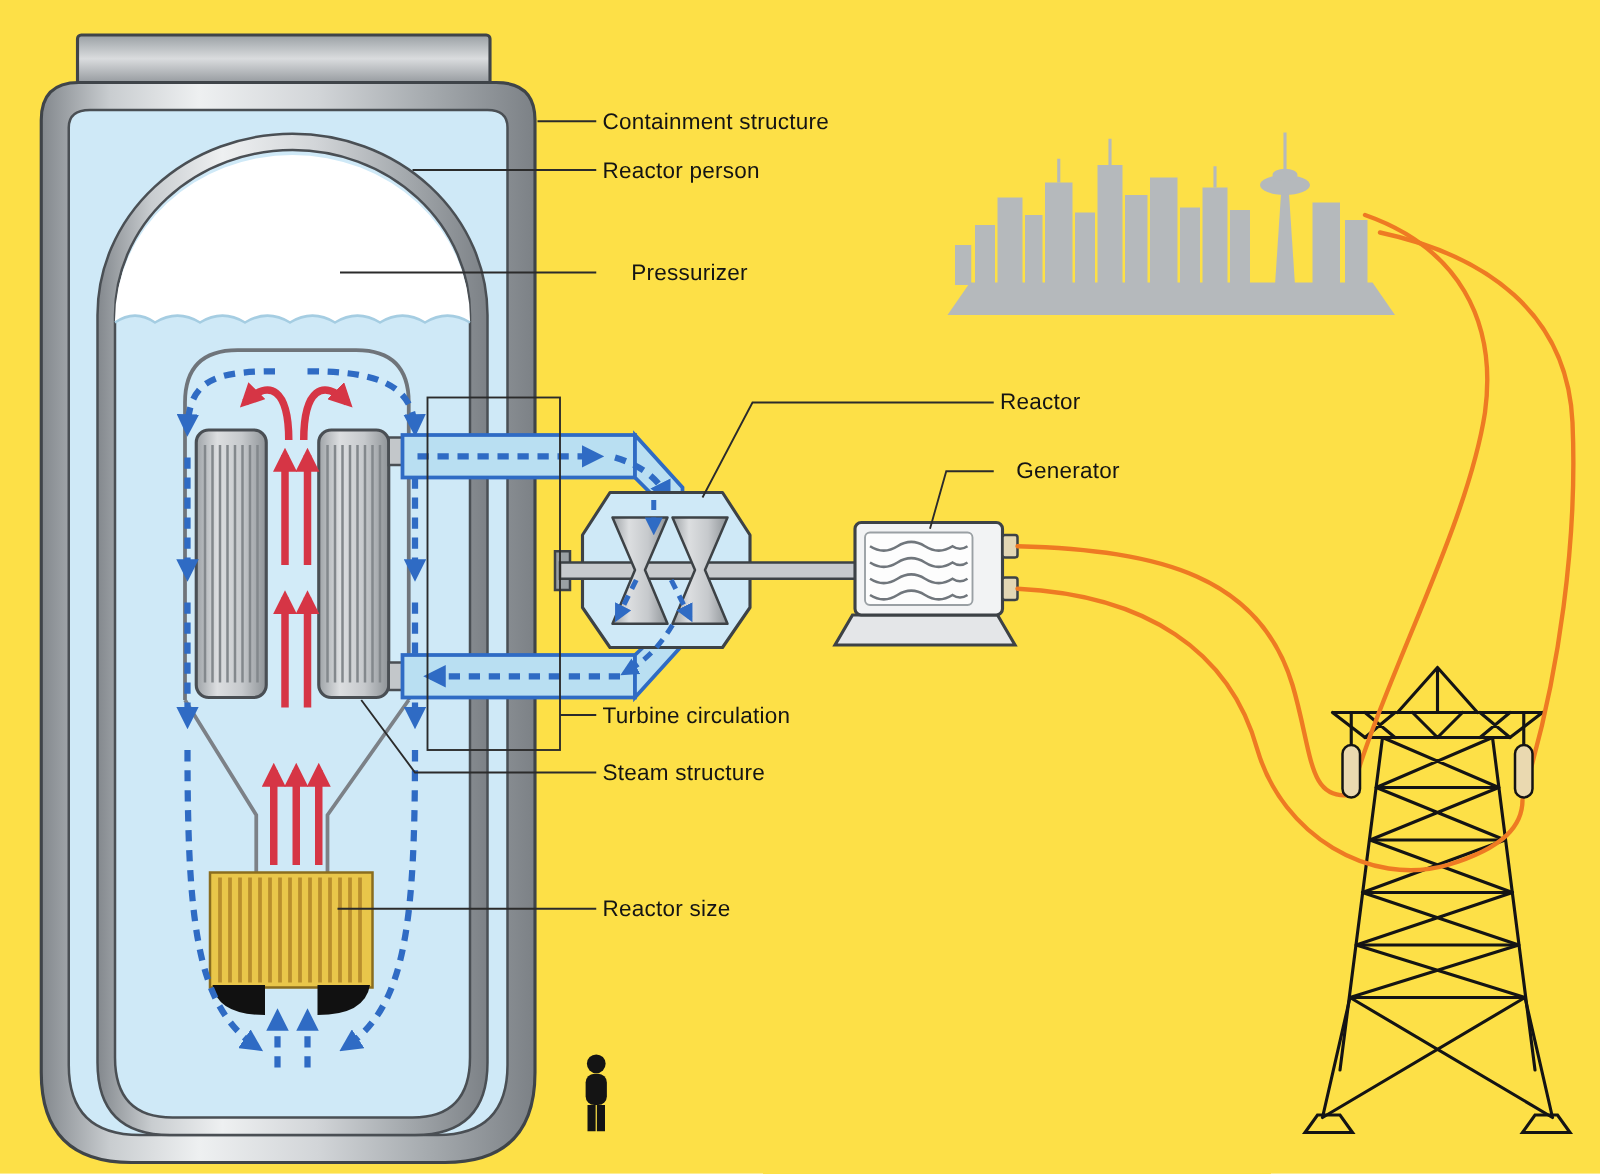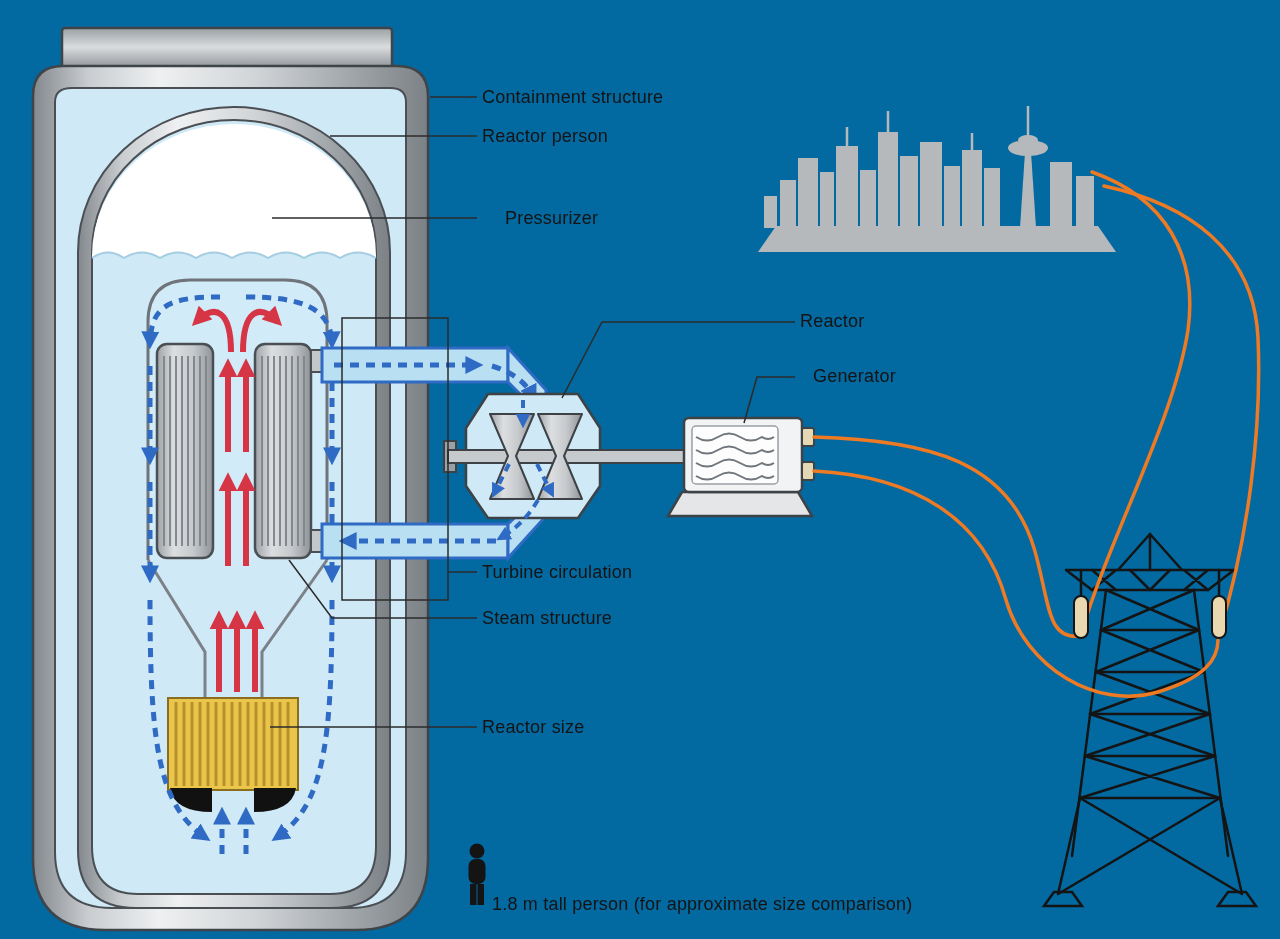--- a/index.html
+++ b/index.html
@@ -1,17 +1,17 @@
 <!DOCTYPE html>
 <html><head>
 <meta charset="utf-8">
 <style>
   html,body { margin:0; padding:0; background:#fff; }
   #stage {
-    position:relative; width:1280px; height:939px; background:#0369a1;
+    position:relative; width:1280px; height:939px; background:#fde047;
     font-family:"Liberation Sans", sans-serif; overflow:hidden;
   }
   #stage svg { position:absolute; left:0; top:0; }
   .lbl {
     position:absolute; font-size:18px; line-height:1.15; color:#141414;
     white-space:nowrap; letter-spacing:0.2px;
   }
 </style>
 </head>
 <body>
@@ -225,15 +225,14 @@
 </svg>
 
 <div class="lbl" style="left:482px; top:87px">Containment structure</div>
 <div class="lbl" style="left:482px; top:126px">Reactor person</div>
 <div class="lbl" style="left:505px; top:208px">Pressurizer</div>
 <div class="lbl" style="left:800px; top:311px">Reactor</div>
 <div class="lbl" style="left:813px; top:366px">Generator</div>
 <div class="lbl" style="left:482px; top:562px">Turbine circulation</div>
 <div class="lbl" style="left:482px; top:608px">Steam structure</div>
 <div class="lbl" style="left:482px; top:717px">Reactor size</div>
-<div class="lbl" style="left:492px; top:894px">1.8 m tall person (for approximate size comparison)</div>
 
 </div>
 
 </body></html>

